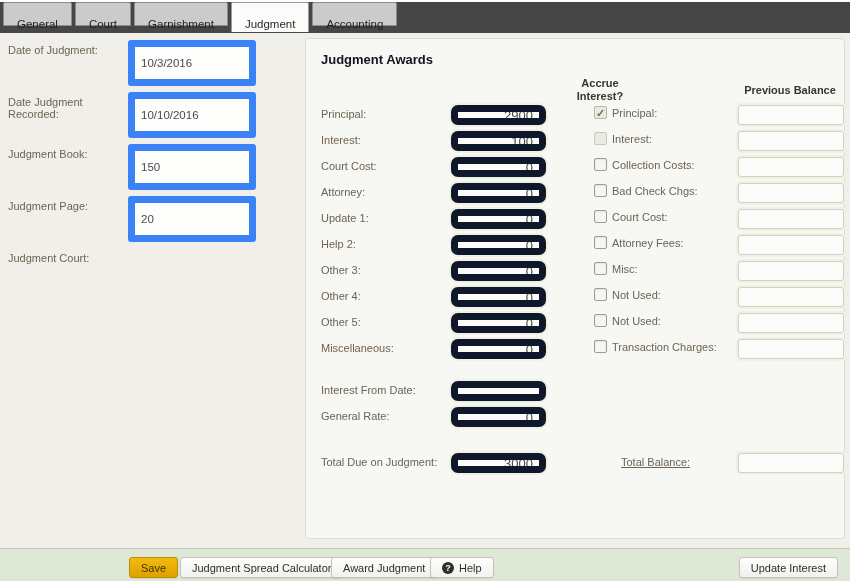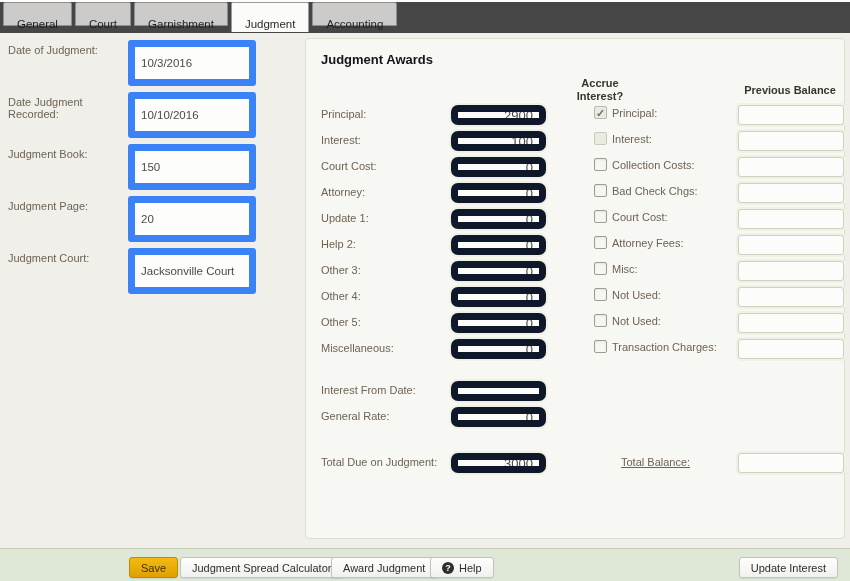--- a/index.html
+++ b/index.html
@@ -145,21 +145,20 @@
     <div class="lf-row gap-before">
       <div class="lf-label">Judgment Book:</div>
       <input value="150" style="">
     </div>
     <div class="lf-row">
       <div class="lf-label">Judgment Page:</div>
       <input value="20" style="">
     </div>
     <div class="lf-row">
       <div class="lf-label">Judgment Court:</div>
-      <input value="Jacksonville Court" style="">
     </div>
   </div>
 
   <div class="panel">
     <div class="panel-title">Judgment Awards</div>
 
     <div class="accrue-header">
       <div>Accrue</div>
       <div>Interest?</div>
     </div>

